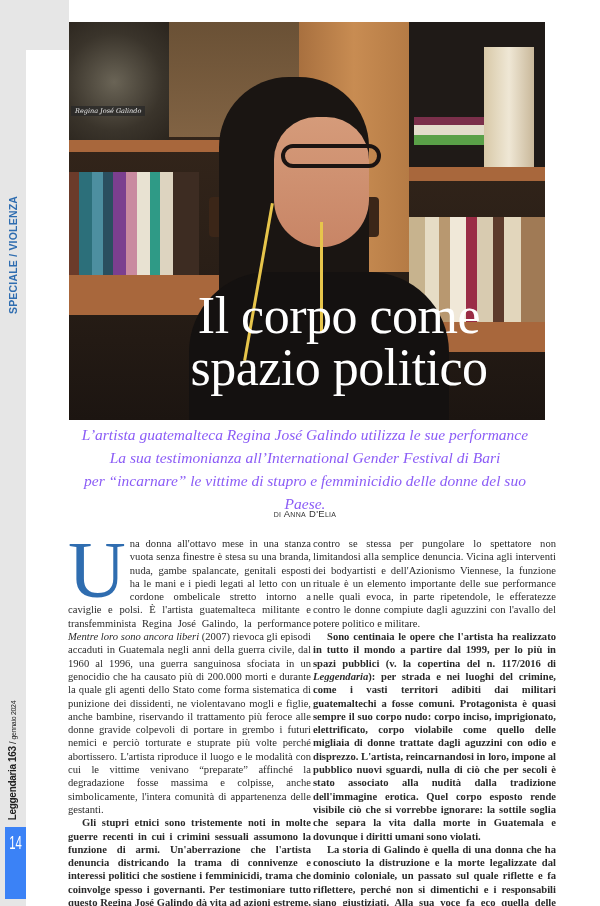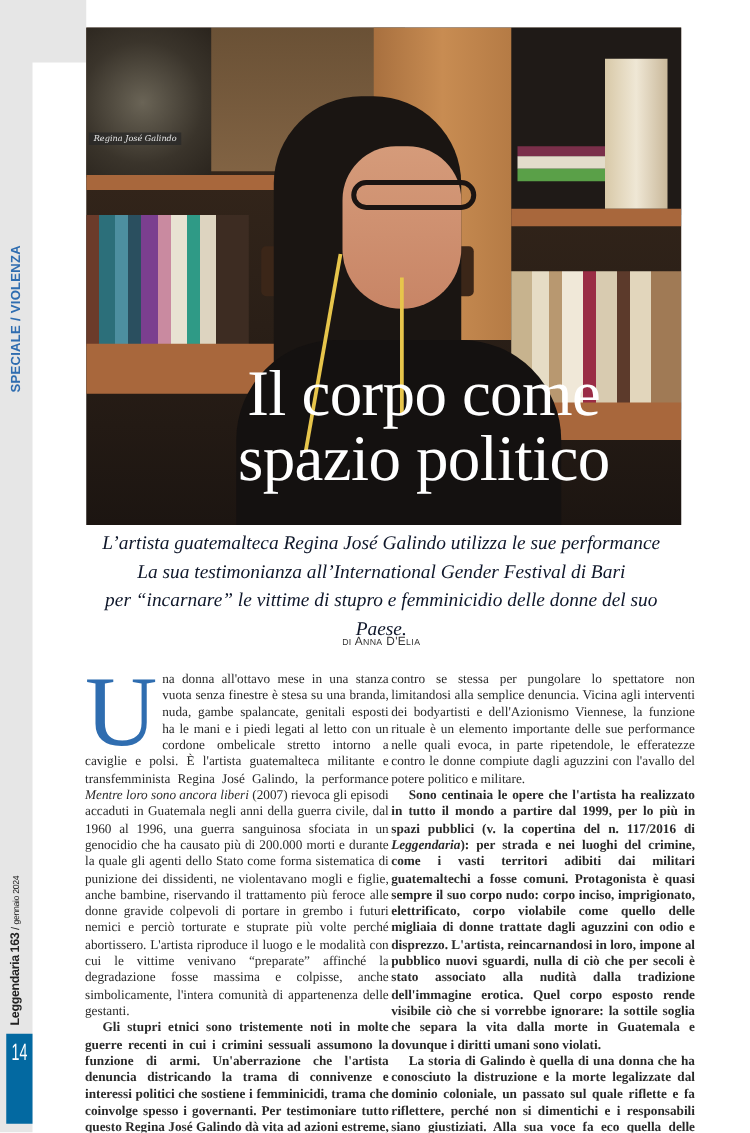--- a/index.html
+++ b/index.html
@@ -26,21 +26,21 @@
   .issue-label span {
     transform: rotate(-90deg); white-space: nowrap;
     font-family: "Liberation Sans", sans-serif; font-size: 9px; color: #222;
     letter-spacing: -0.3px;
   }
   .issue-label b { font-weight: bold; font-size: 10px; }
   .issue-label i { font-style: normal; font-size: 7px; }
 
   .page-num {
     position: absolute; left: 5px; top: 827px; width: 21px; height: 72px;
-    background: #0369a1; display: flex; align-items: flex-start; justify-content: center; padding-top: 5px;
+    background: #3b82f6; display: flex; align-items: flex-start; justify-content: center; padding-top: 5px;
   }
   .page-num span { color: #ffffff; font-family: "Liberation Sans", sans-serif; font-size: 19px; transform: scaleX(0.6); display: inline-block; }
 
   .photo {
     position: absolute; left: 69px; top: 22px; width: 476px; height: 398px; overflow: hidden;
     background: linear-gradient(180deg, #3b2a1d 0%, #2a1f17 60%, #1c1511 100%);
   }
   .photo .shelf { position: absolute; background: #a8673c; }
   .photo .glass { position: absolute; left: 0; top: 0; width: 100px; height: 120px; background: radial-gradient(circle at 45% 50%, #6a6456 0%, #3a342b 60%, #2a241d 100%); }
   .photo .cab { position: absolute; left: 100px; top: 0; width: 155px; height: 115px; background: linear-gradient(180deg,#6f5538,#8a6a48); opacity: 0.9; }
@@ -58,21 +58,21 @@
     padding: 1px 4px; font-family: "DejaVu Serif", serif; font-style: italic; font-size: 6.5px; color: #e8e8e8;
   }
 
   .headline {
     position: absolute; left: 0; top: 268px; width: 540px; text-align: center;
     font-family: "Liberation Serif", serif; color: #ffffff; font-size: 52px; line-height: 52px; letter-spacing: -0.5px;
   }
 
   .subtitle {
     position: absolute; left: 70px; top: 423px; width: 470px; text-align: center;
-    font-family: "Liberation Serif", serif; font-style: italic; font-size: 15.5px; line-height: 23px; color: #0f172a;
+    font-family: "Liberation Serif", serif; font-style: italic; font-size: 15.5px; line-height: 23px; color: #8b5cf6;
   }
   .byline {
     position: absolute; left: 70px; top: 508px; width: 470px; text-align: center;
     font-family: Liberation Sans, sans-serif; font-size: 9.5px; color: #333; font-variant: small-caps; letter-spacing: 0.3px;
   }
 
   .col {
     position: absolute; top: 537px; width: 243px;
     font-family: "Liberation Serif", serif; font-size: 10.6px; line-height: 13.3px; color: #2a2a2a;
     text-align: justify; hyphens: auto;

